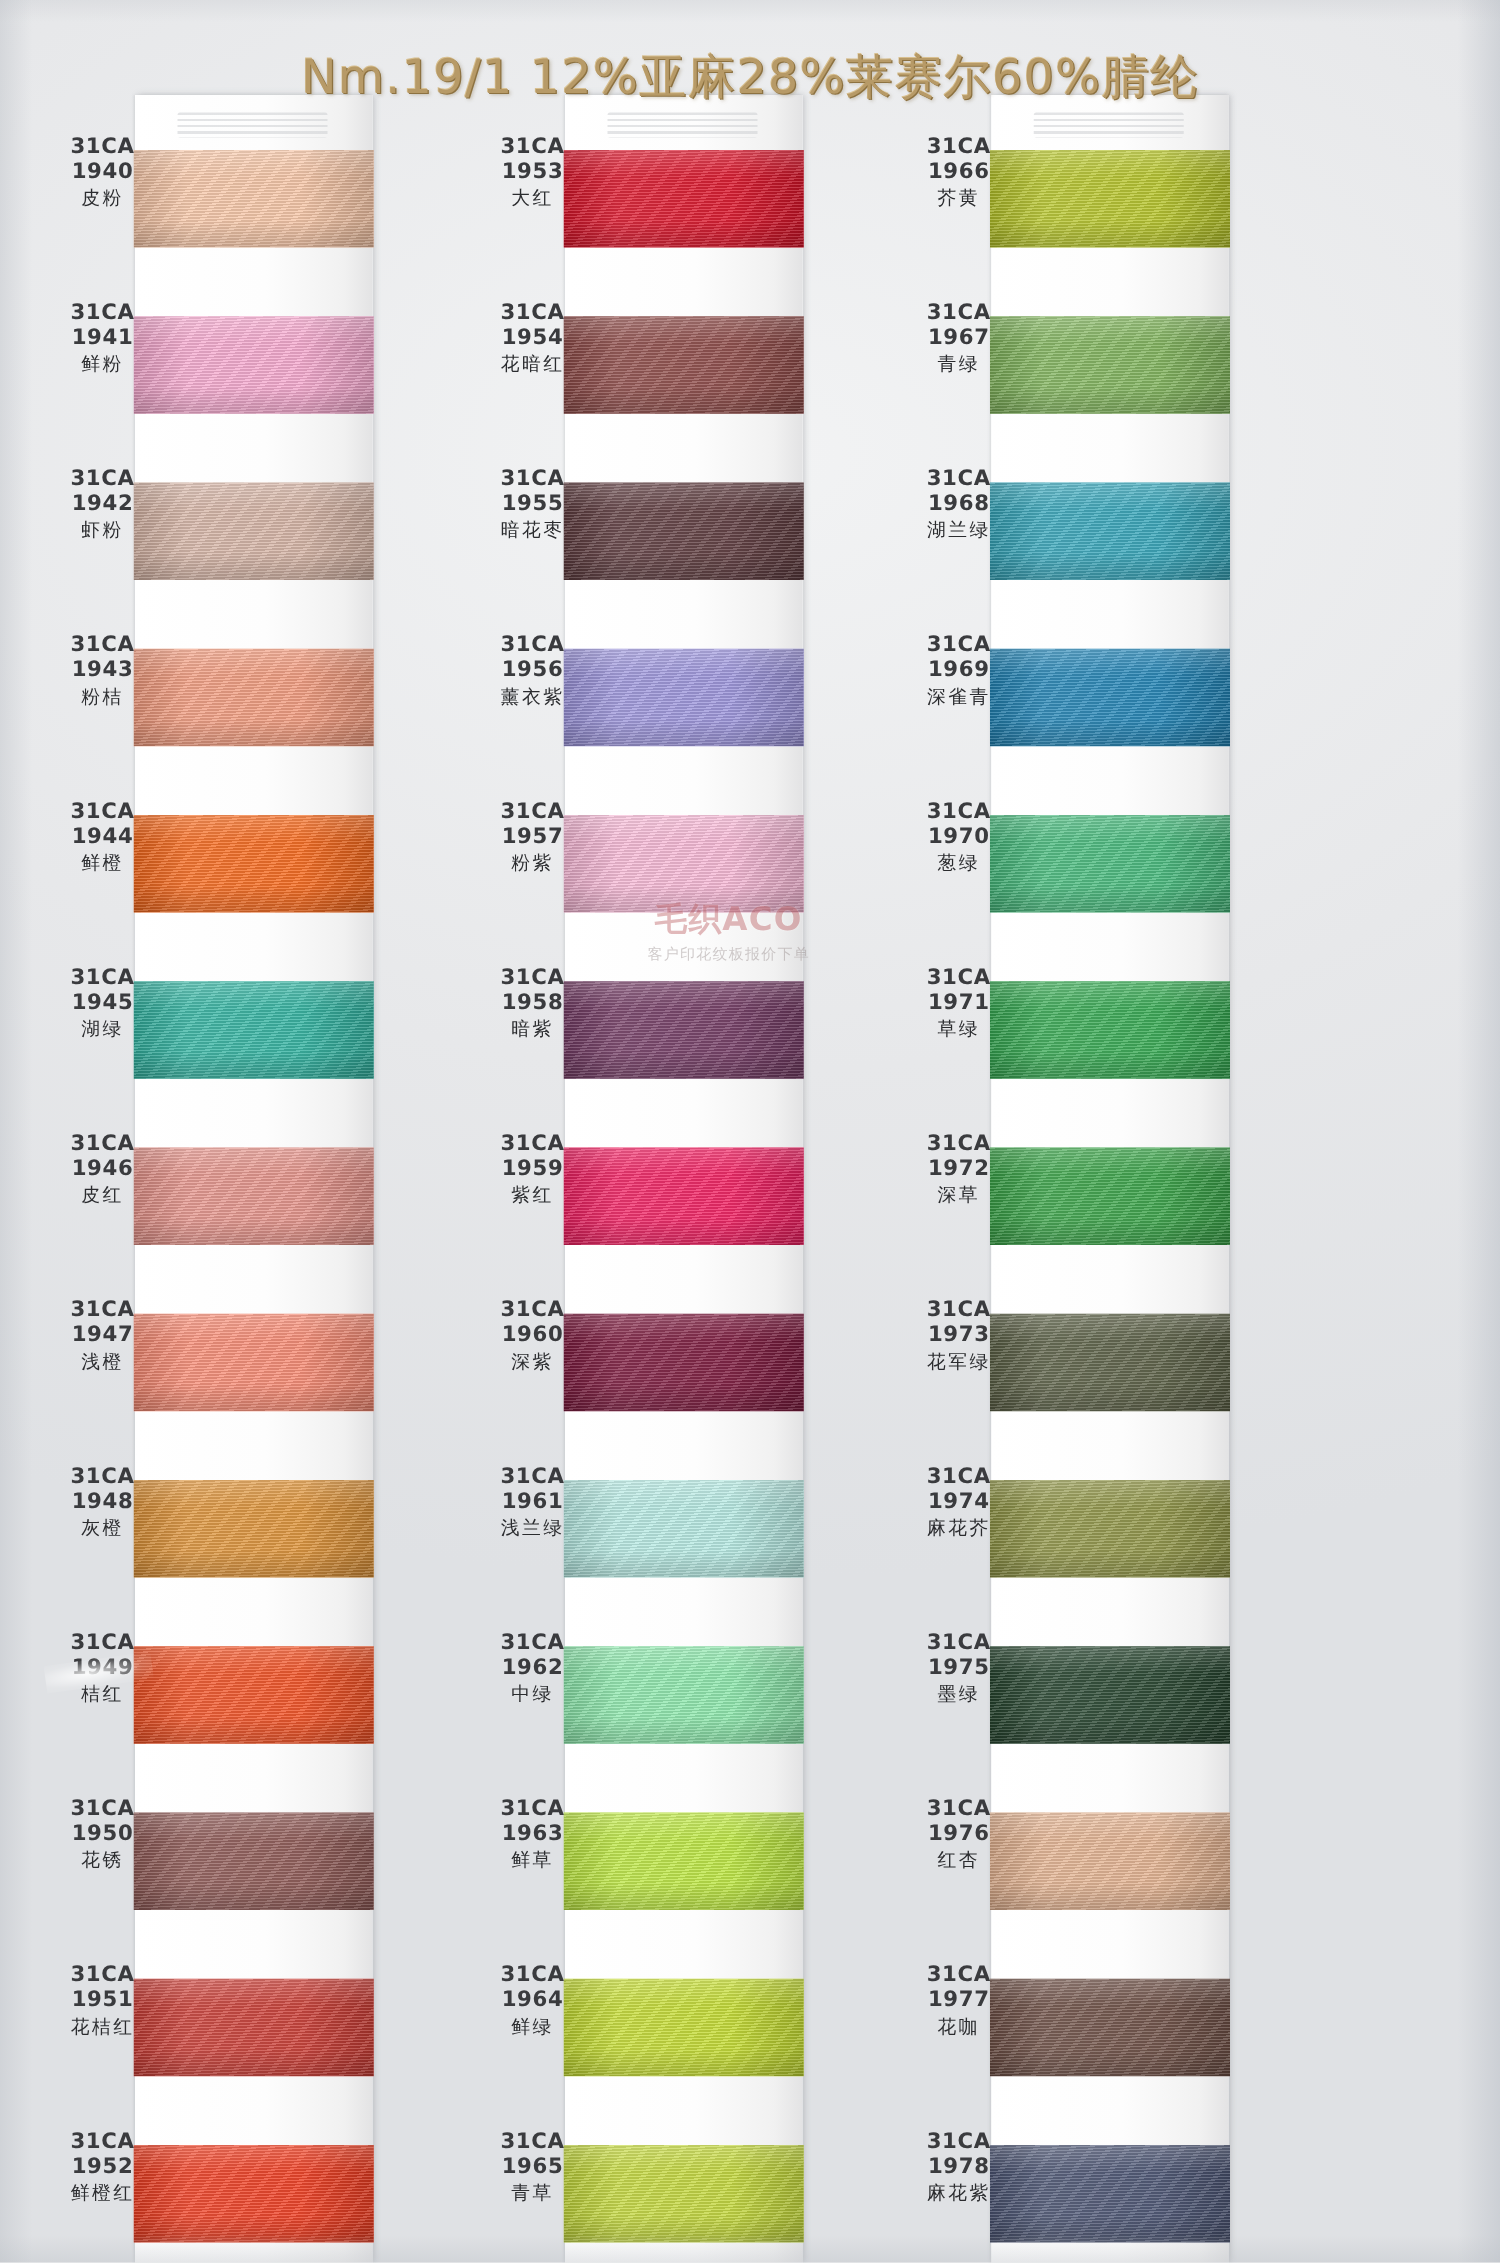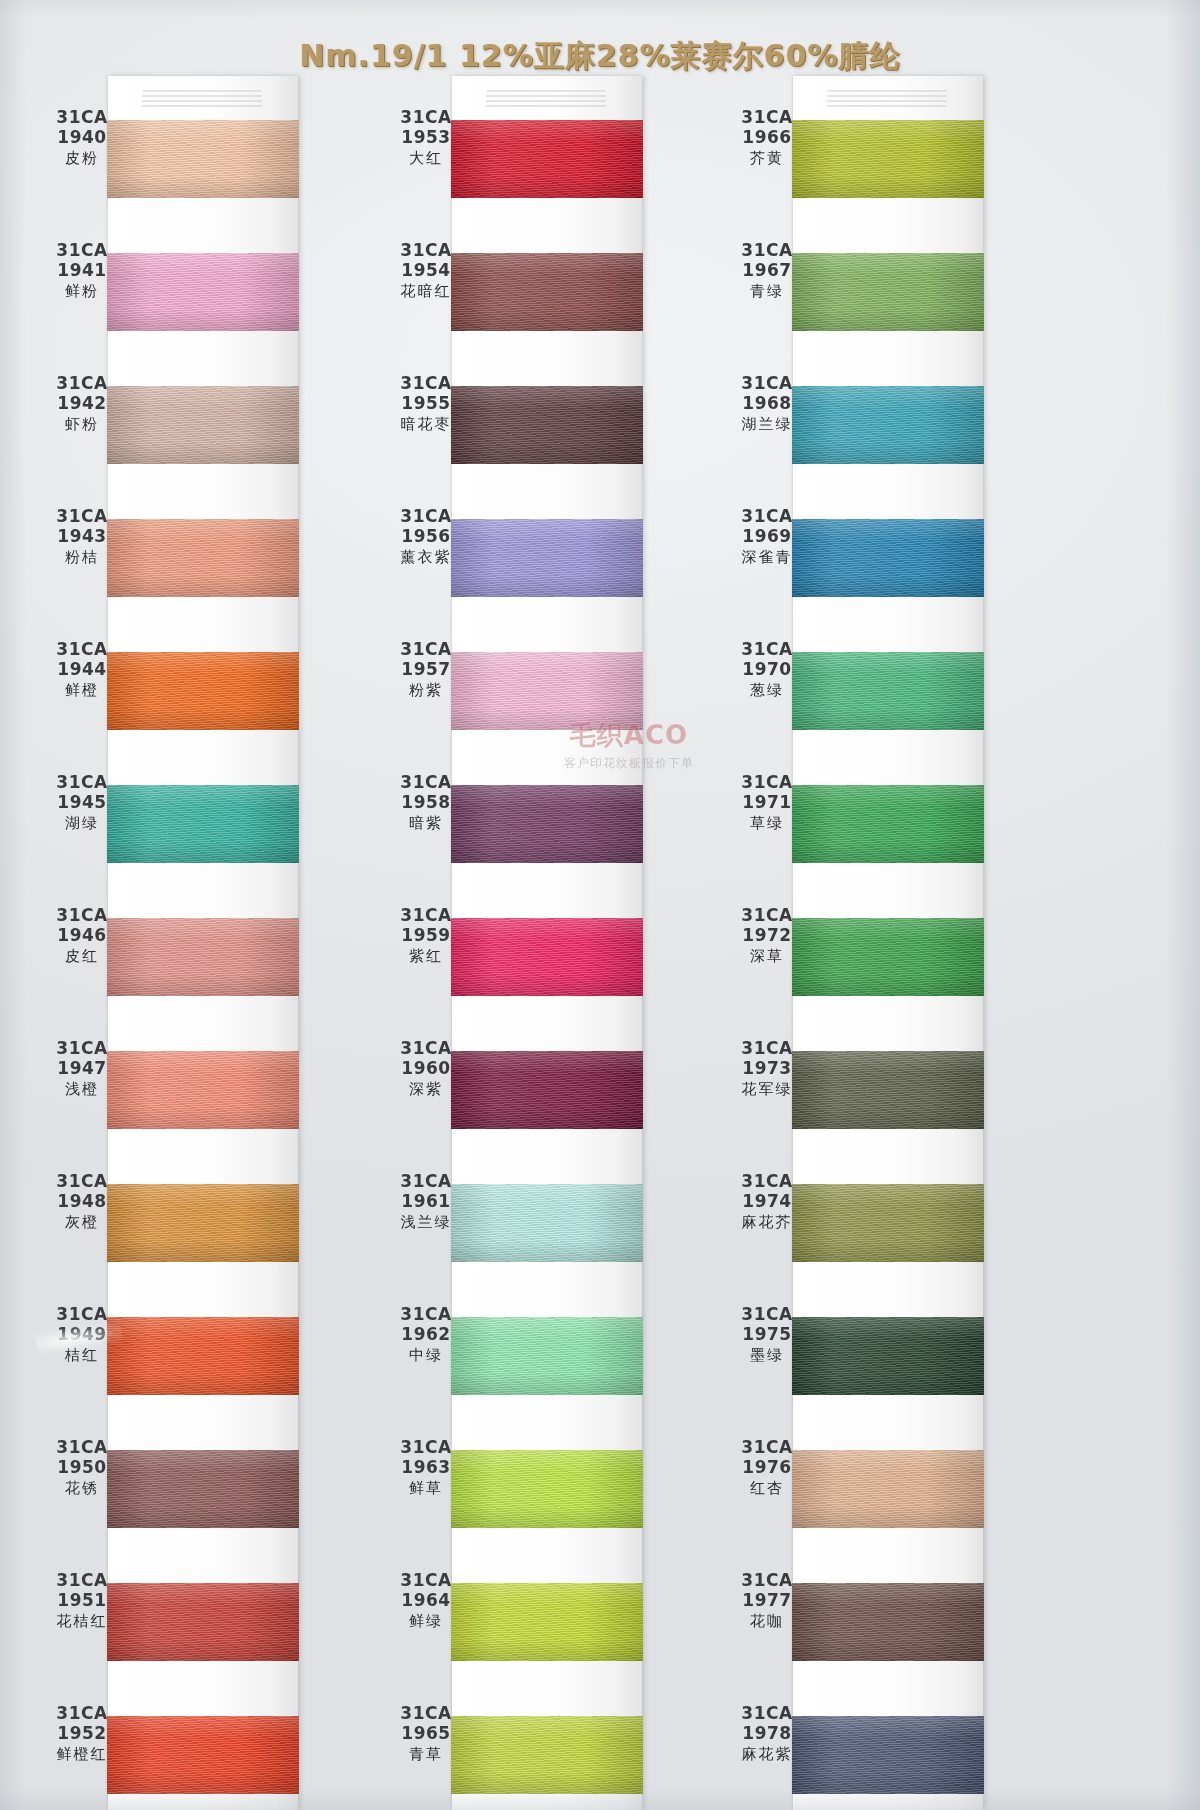--- a/index.html
+++ b/index.html
@@ -30,22 +30,22 @@
   
   #title-bar {
     position: absolute;
     top: 36px; left: 0; width: 1200px;
     text-align: center;
     z-index: 6;
   }
   #title {
     display: inline-block;
     font-family: "DejaVu Sans", sans-serif;
-    font-weight: 700;
-    font-size: 30px;
+    font-weight: 400;
+    font-size: 38px;
     letter-spacing: 1px;
     color: #b79a67;
     text-shadow:
       1px 1px 0 #8d7241,
       -0.5px -0.5px 0 #d8c091,
       2px 2px 3px rgba(120,100,60,.35);
     white-space: nowrap;
   }
 
   
@@ -126,21 +126,21 @@
     margin-top: 3px;
     font-family: "DejaVu Sans", sans-serif;
     font-size: 15px;
     letter-spacing: 2px;
     color: #2b2c2f;
   }
 
   
   #watermark {
     position: absolute;
-    left: 534px; top: 718px;
+    left: 488px; top: 718px;
     width: 190px; text-align: center;
     z-index: 7;
     pointer-events: none;
     opacity: .45;
   }
   #watermark .wm-main {
     font-family: "DejaVu Sans", sans-serif;
     font-size: 26px; font-weight: 700;
     color: #c0676b;
     letter-spacing: 1px;

